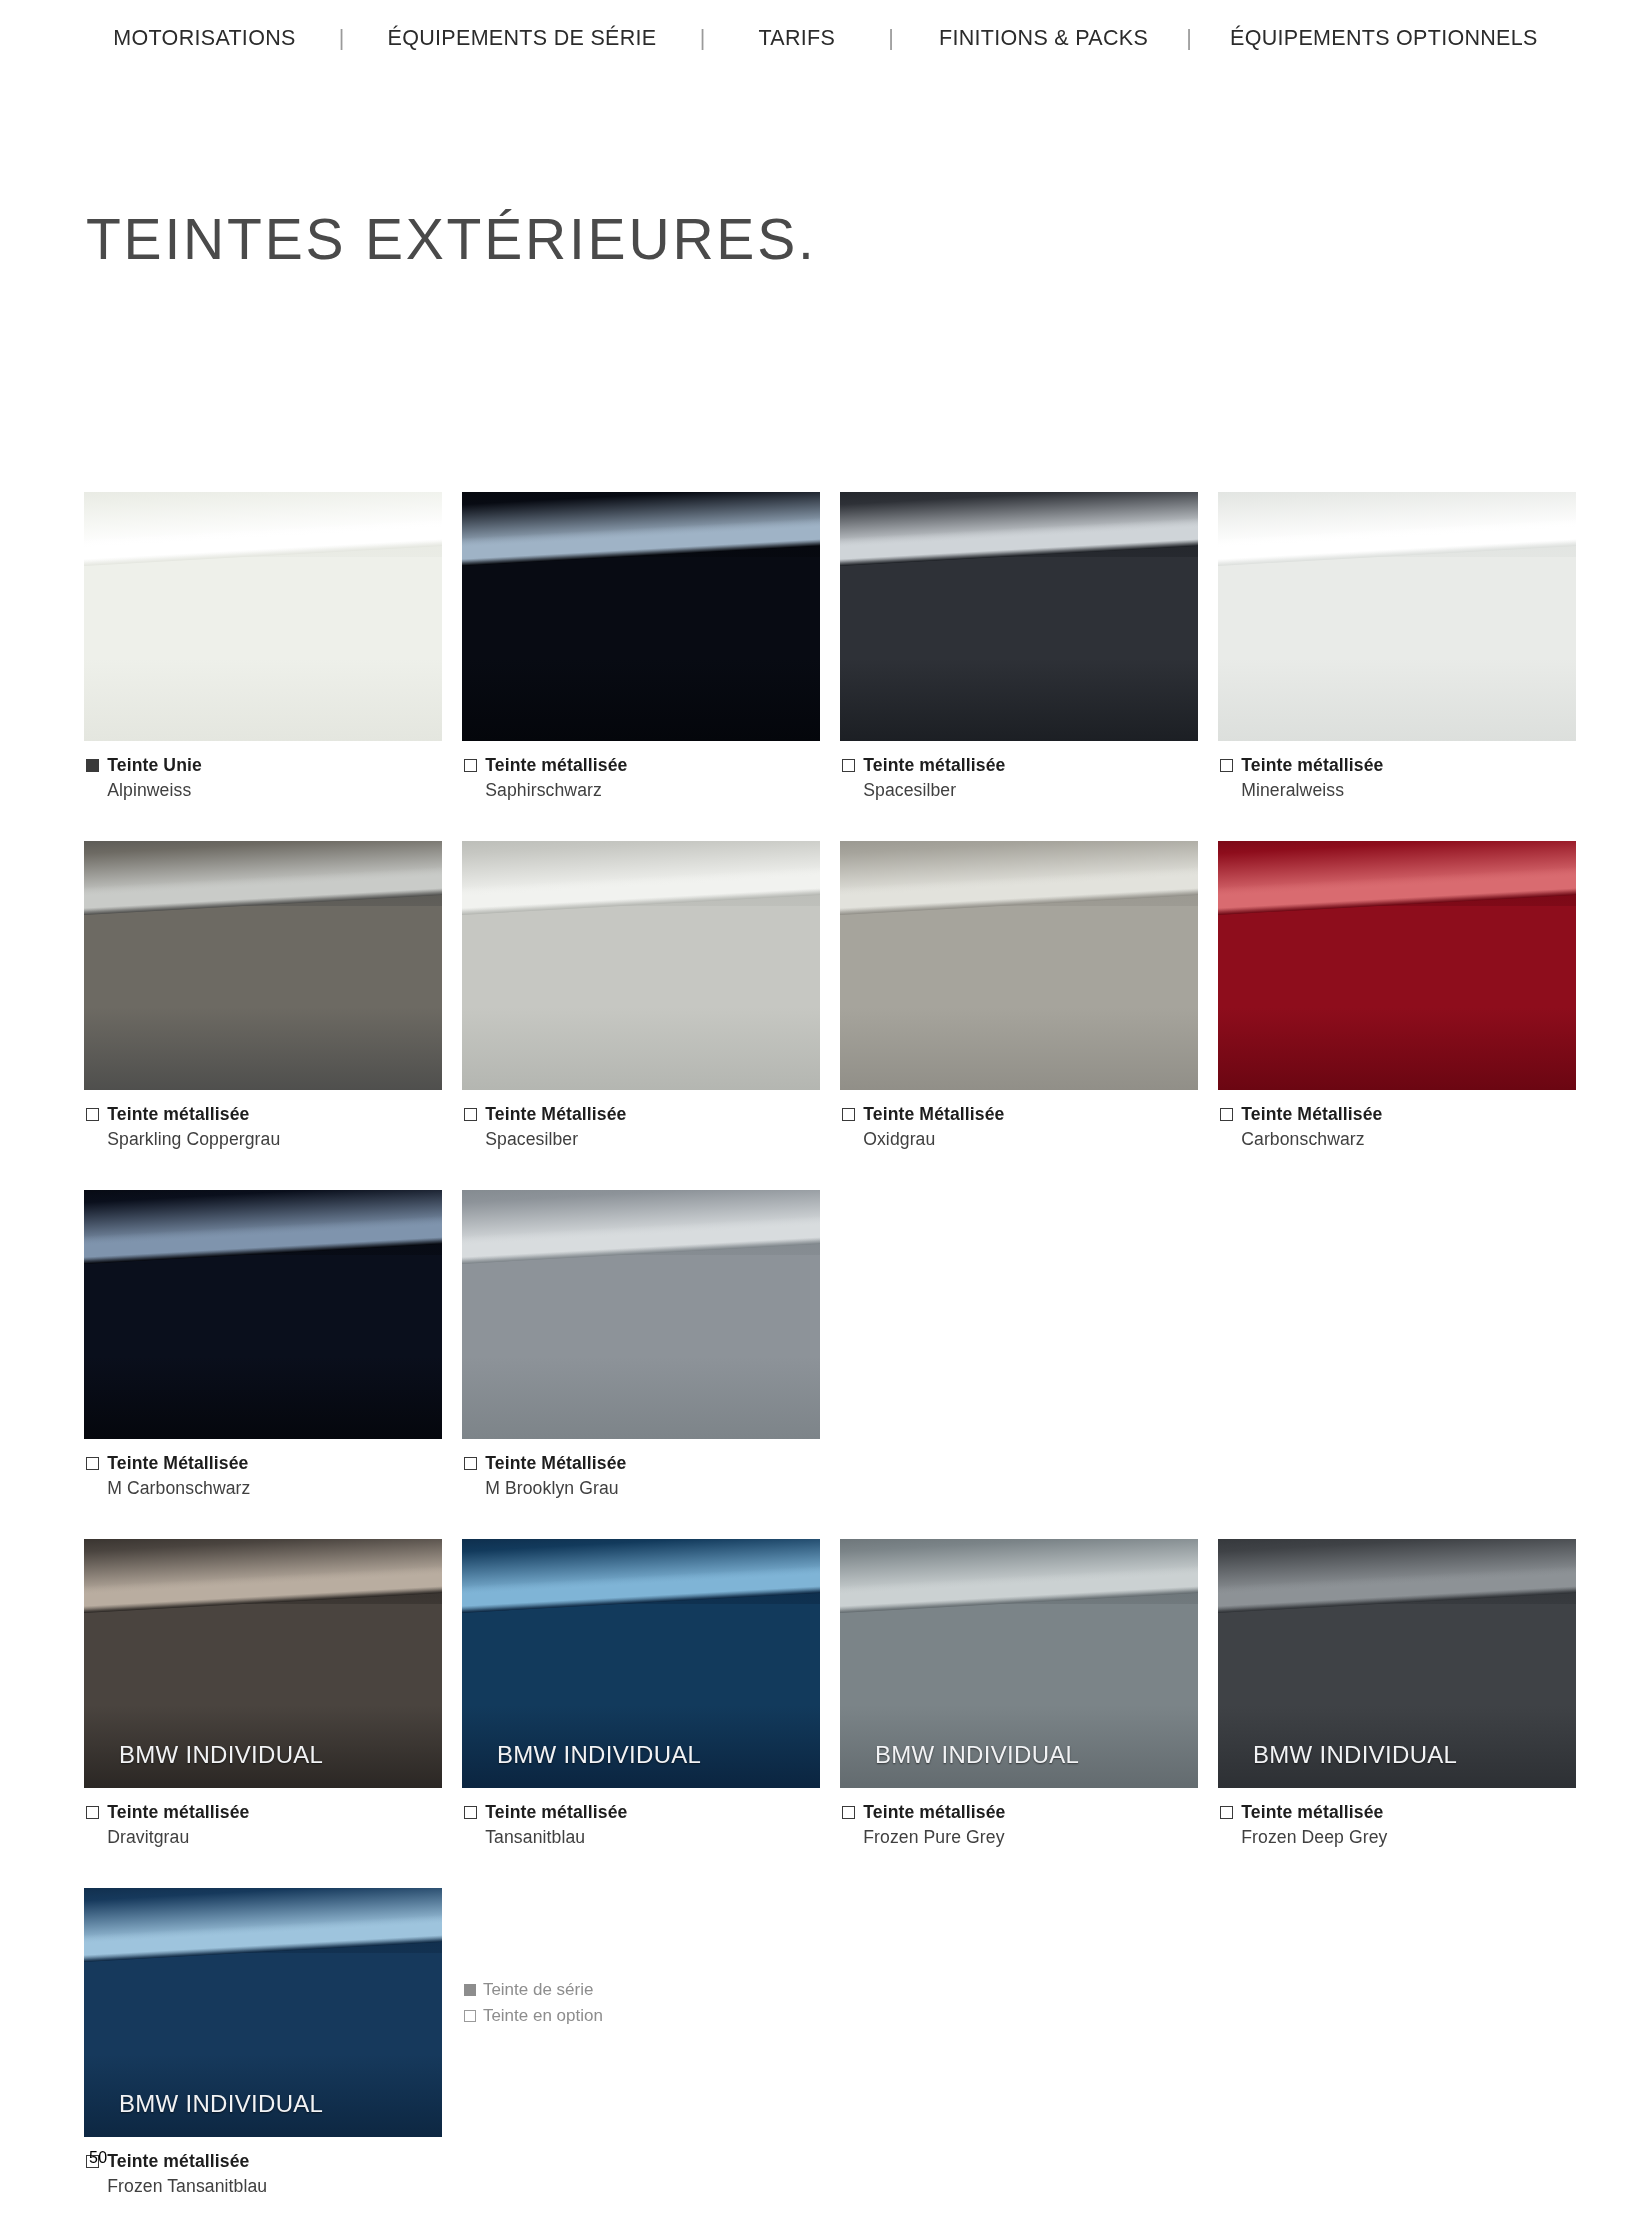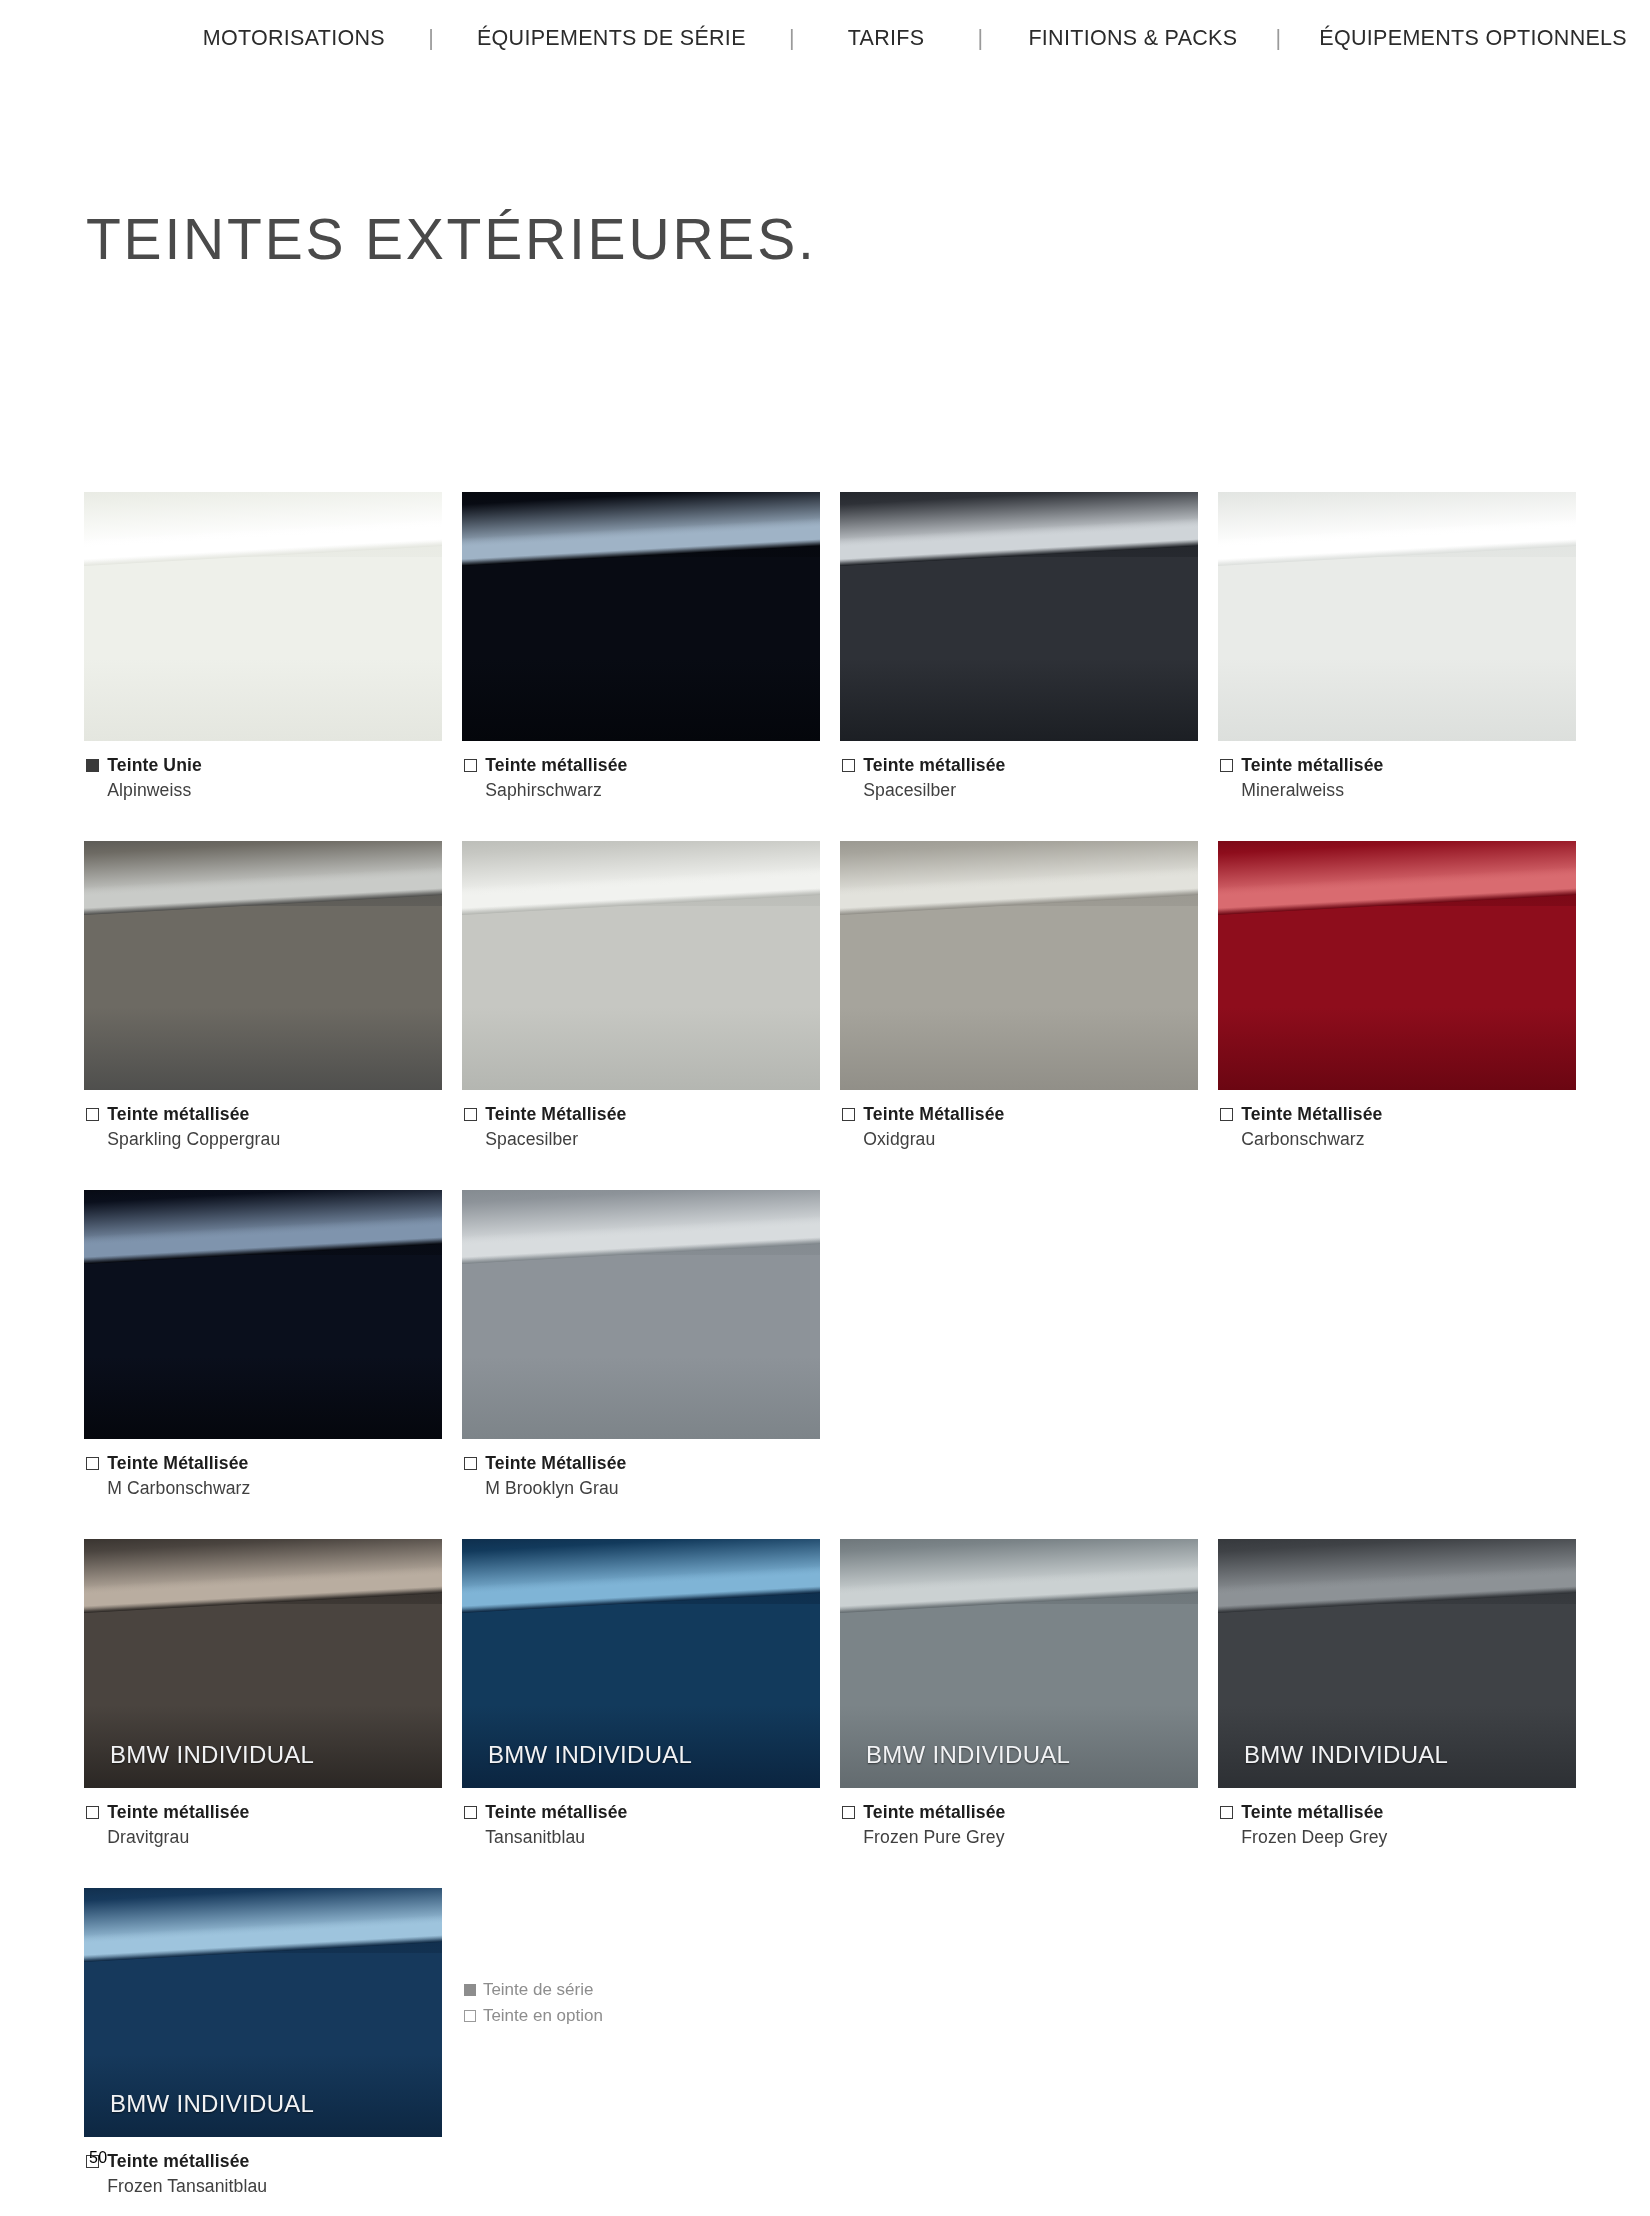--- a/index.html
+++ b/index.html
@@ -20,21 +20,21 @@
   }
 
   
   .topnav {
     position: absolute;
     top: 0; left: 0;
     width: 1651px;
     height: 76px;
     display: flex;
     align-items: center;
-    justify-content: flex-end;
+    justify-content: center;
     gap: 0px;
     padding: 0 24px;
   }
   .nav-item {
     font-size: 21.5px;
     letter-spacing: 0.3px;
     color: #2b2b2b;
     font-weight: 400;
     white-space: nowrap;
     font-family: "Liberation Sans", sans-serif;
@@ -114,21 +114,21 @@
     transform-origin: left center;
   }
   .swatch .lower {
     position: absolute;
     left: 0; right: 0; bottom: 0;
     height: 74%;
   }
 
   .ind-badge {
     position: absolute;
-    left: 26px;
+    left: 35px;
     bottom: 19px;
     color: #f2f3f5;
     font-size: 24px;
     font-weight: 500;
     letter-spacing: 0.3px;
     text-shadow: 0 0.9px 1.7px rgba(0,0,0,.55);
     font-family: "Liberation Sans", sans-serif;
     text-align: right;
   }
 

